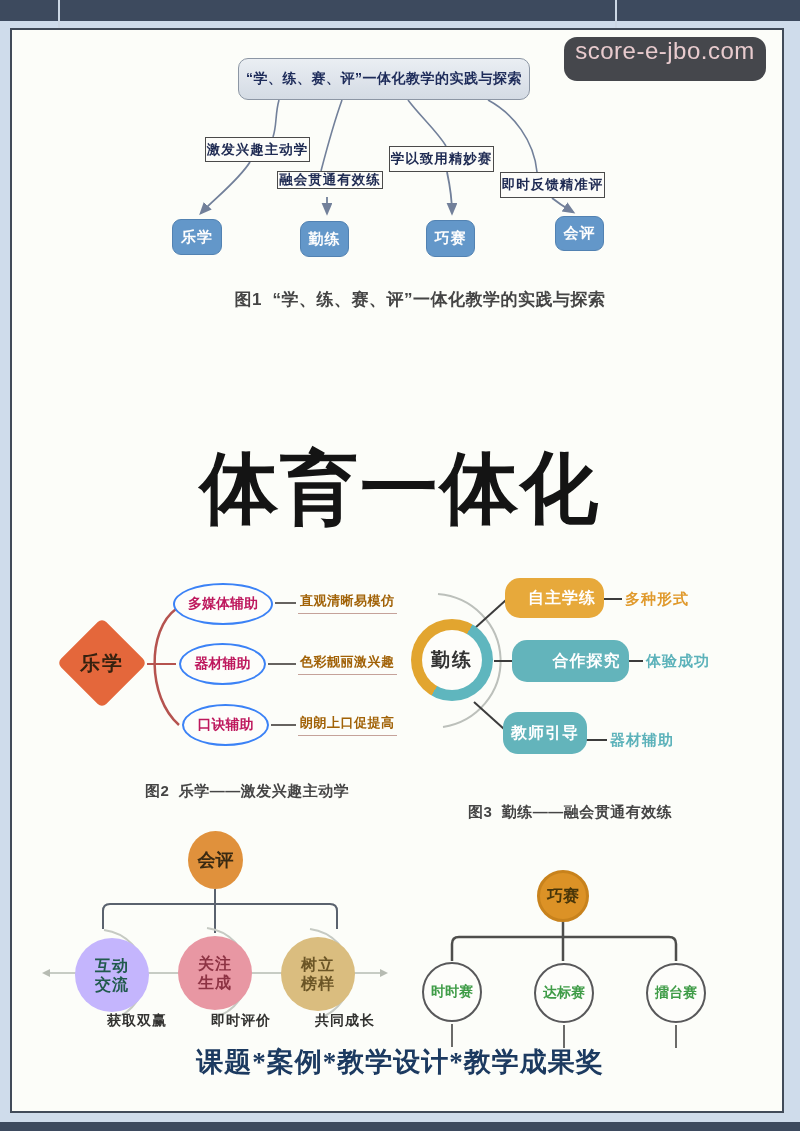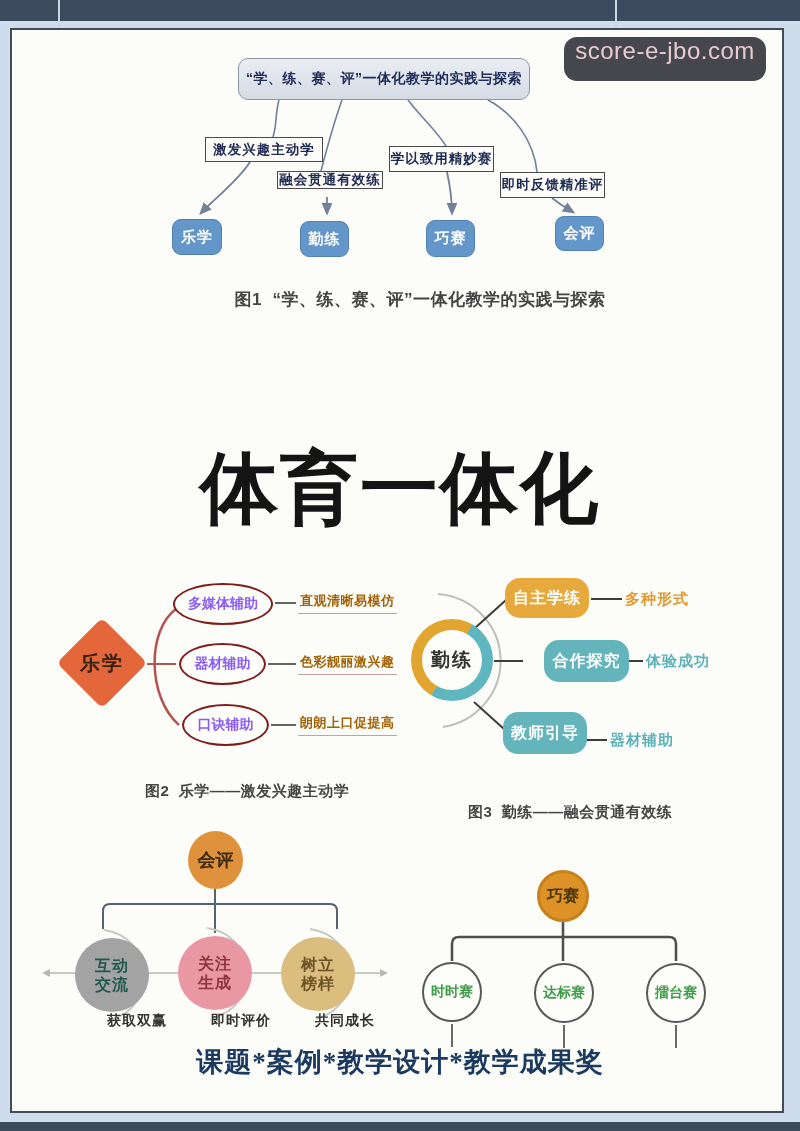--- a/index.html
+++ b/index.html
@@ -29,22 +29,22 @@
 
   
   .big1{left:0;right:0;top:314px;text-align:center;font-family:"Liberation Serif",serif;
     font-weight:bold;font-size:96px;color:#141414;line-height:1.15;}
   .big2{left:0;right:0;top:444px;text-align:center;font-family:"Liberation Serif",serif;
     font-weight:bold;font-size:78px;color:#141414;line-height:1.15;letter-spacing:2px;}
 
   
   #diamond{left:70px;top:631px;width:64px;height:64px;background:#e4673b;transform:rotate(45deg);border-radius:6px;}
   #diamond-label{left:62px;top:650px;width:80px;text-align:center;font-size:20px;font-weight:bold;color:#35210f;letter-spacing:2px;}
-  .ellipse{border:2px solid #7f1d1d;border-radius:50%;background:#fdfdfa;display:flex;align-items:center;justify-content:center;
-    font-size:14px;font-weight:bold;color:#8b5cf6;box-sizing:border-box;}
+  .ellipse{border:2px solid #3b82f6;border-radius:50%;background:#fdfdfa;display:flex;align-items:center;justify-content:center;
+    font-size:14px;font-weight:bold;color:#be185d;box-sizing:border-box;}
   .f2-desc{font-size:13px;font-weight:bold;color:#a16207;border-bottom:1.5px solid #c5a29a;padding:0 2px 3px 2px;letter-spacing:.5px;}
   #caption2{left:145px;top:782px;font-size:15px;}
 
   
   #ring{left:411px;top:619px;width:82px;height:82px;border-radius:50%;
     background:conic-gradient(#e2a52f 0 30deg,#5fb6be 30deg 210deg,#e2a52f 210deg 360deg);}
   #ring-inner{position:absolute;inset:11px;background:#fdfdfa;border-radius:50%;display:flex;align-items:center;justify-content:center;
     font-size:19px;font-weight:bold;color:#333;letter-spacing:2px;}
   .f3-box{border-radius:15px;display:flex;align-items:center;justify-content:center;color:#fff;
     font-size:16px;font-weight:bold;letter-spacing:1px;}
@@ -147,21 +147,21 @@
       <path d="M 564,1025 L 564,1048"></path>
       <path d="M 676,1025 L 676,1048"></path>
     </g>
   </svg>
 
   <div class="abs" id="watermark">
     <span>score-e-jbo.com</span>
   </div>
 
   <div class="abs f1-title">“学、练、赛、评”一体化教学的实践与探索</div>
-  <div class="abs f1-box" style="left:205px;top:137px;width:118px;height:25px;">激发兴趣主动学</div>
+  <div class="abs f1-box" style="left:205px;top:137px;width:105px;height:25px;">激发兴趣主动学</div>
   <div class="abs f1-box" style="left:277px;top:171px;width:106px;height:18px;">融会贯通有效练</div>
   <div class="abs f1-box" style="left:389px;top:146px;width:105px;height:26px;text-align:right;">学以致用精妙赛</div>
   <div class="abs f1-box" style="left:500px;top:172px;width:105px;height:26px;">即时反馈精准评</div>
   <div class="abs f1-node" style="left:172px;top:219px;width:50px;height:36px;">乐学</div>
   <div class="abs f1-node" style="left:300px;top:221px;width:49px;height:36px;">勤练</div>
   <div class="abs f1-node" style="left:426px;top:220px;width:49px;height:37px;">巧赛</div>
   <div class="abs f1-node" style="left:555px;top:216px;width:49px;height:35px;">会评</div>
   <div class="abs caption" id="caption1">图1  “学、练、赛、评”一体化教学的实践与探索</div>
 
   <div class="abs big2">体育一体化</div>
@@ -172,30 +172,30 @@
   <div class="abs ellipse" style="left:179px;top:643px;width:87px;height:42px;">器材辅助</div>
   <div class="abs ellipse" style="left:182px;top:704px;width:87px;height:42px;">口诀辅助</div>
   <div class="abs f2-desc" style="left:298px;top:592px;">直观清晰易模仿</div>
   <div class="abs f2-desc" style="left:298px;top:653px;">色彩靓丽激兴趣</div>
   <div class="abs f2-desc" style="left:298px;top:714px;">朗朗上口促提高</div>
   <div class="abs caption" id="caption2">图2  乐学——激发兴趣主动学</div>
 
   <div class="abs" id="ring">
     <div id="ring-inner">勤练</div>
   </div>
-  <div class="abs f3-box orange" style="left:505px;top:578px;width:84px;height:40px;">自主学练</div>
-  <div class="abs f3-box teal" style="left:544px;top:640px;width:85px;height:42px;">合作探究</div>
+  <div class="abs f3-box orange" style="left:505px;top:578px;width:84px;height:40px;padding-left:15px;">自主学练</div>
+  <div class="abs f3-box teal" style="left:512px;top:640px;width:85px;height:42px;padding-left:32px;">合作探究</div>
   <div class="abs f3-box teal" style="left:503px;top:712px;width:84px;height:42px;">教师引导</div>
   <div class="abs f3-desc" style="left:625px;top:590px;color:#e09a2d;">多种形式</div>
   <div class="abs f3-desc" style="left:646px;top:652px;color:#5cb2ba;">体验成功</div>
   <div class="abs f3-desc" style="left:610px;top:731px;color:#5cb2ba;">器材辅助</div>
   <div class="abs caption" id="caption3">图3  勤练——融会贯通有效练</div>
 
   <div class="abs" id="f4-root">会评</div>
-  <div class="abs f4-circle" style="left:75px;top:938px;background:#a3a3a3;color:#215a4d;">互动
+  <div class="abs f4-circle" style="left:75px;top:938px;background:#c4b5fd;color:#215a4d;">互动
 交流</div>
   <div class="abs f4-circle" style="left:178px;top:936px;background:#e897a3;color:#8d3344;">关注
 生成</div>
   <div class="abs f4-circle" style="left:281px;top:937px;background:#dabd7f;color:#6b5526;">树立
 榜样</div>
   <div class="abs f4-desc" style="left:104px;top:1012px;">获取双赢</div>
   <div class="abs f4-desc" style="left:208px;top:1012px;">即时评价</div>
   <div class="abs f4-desc" style="left:312px;top:1012px;">共同成长</div>
 
   <div class="abs" id="f5-root">巧赛</div>

